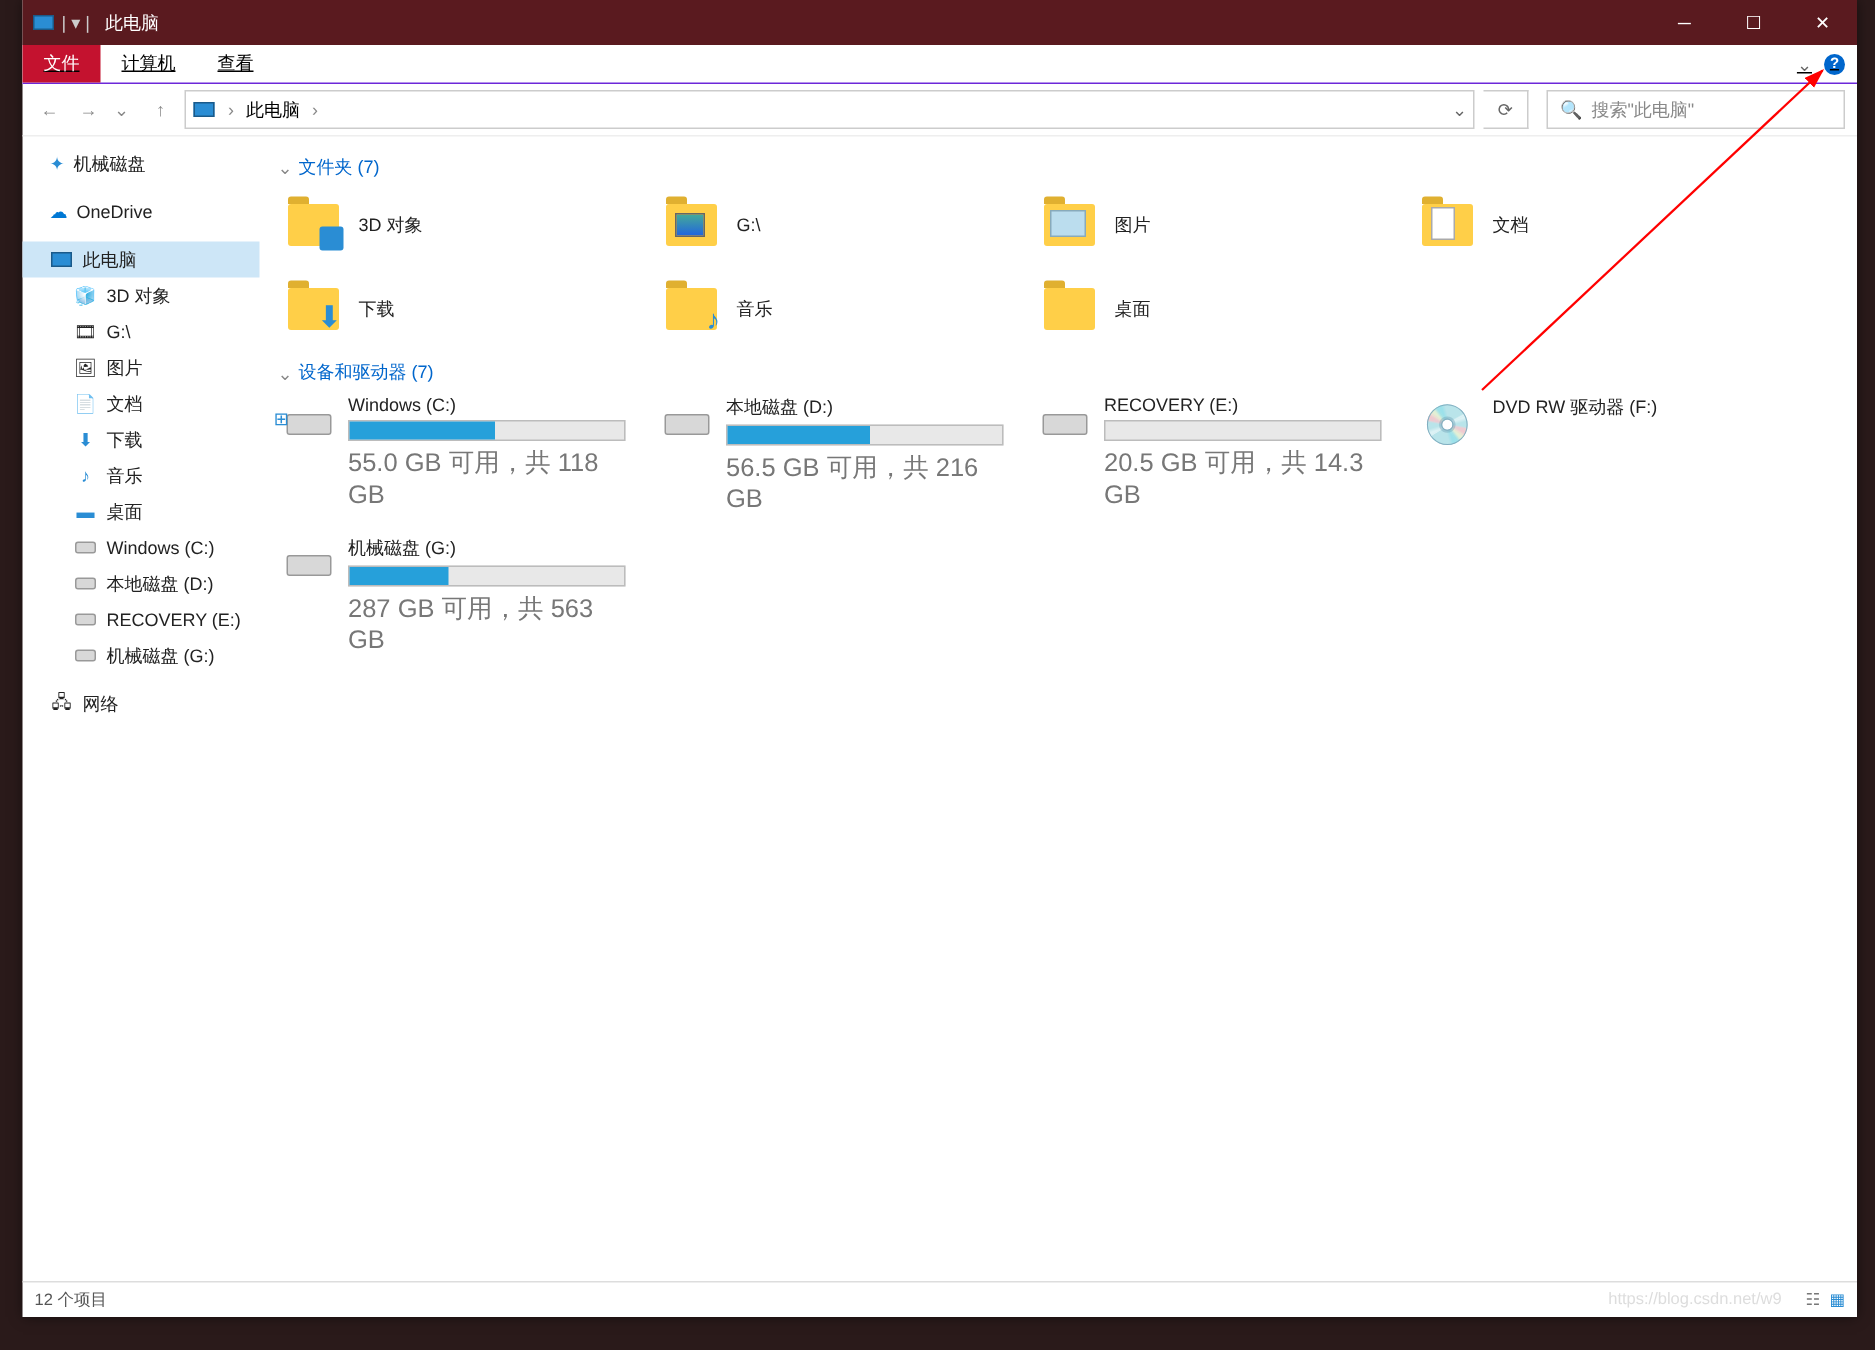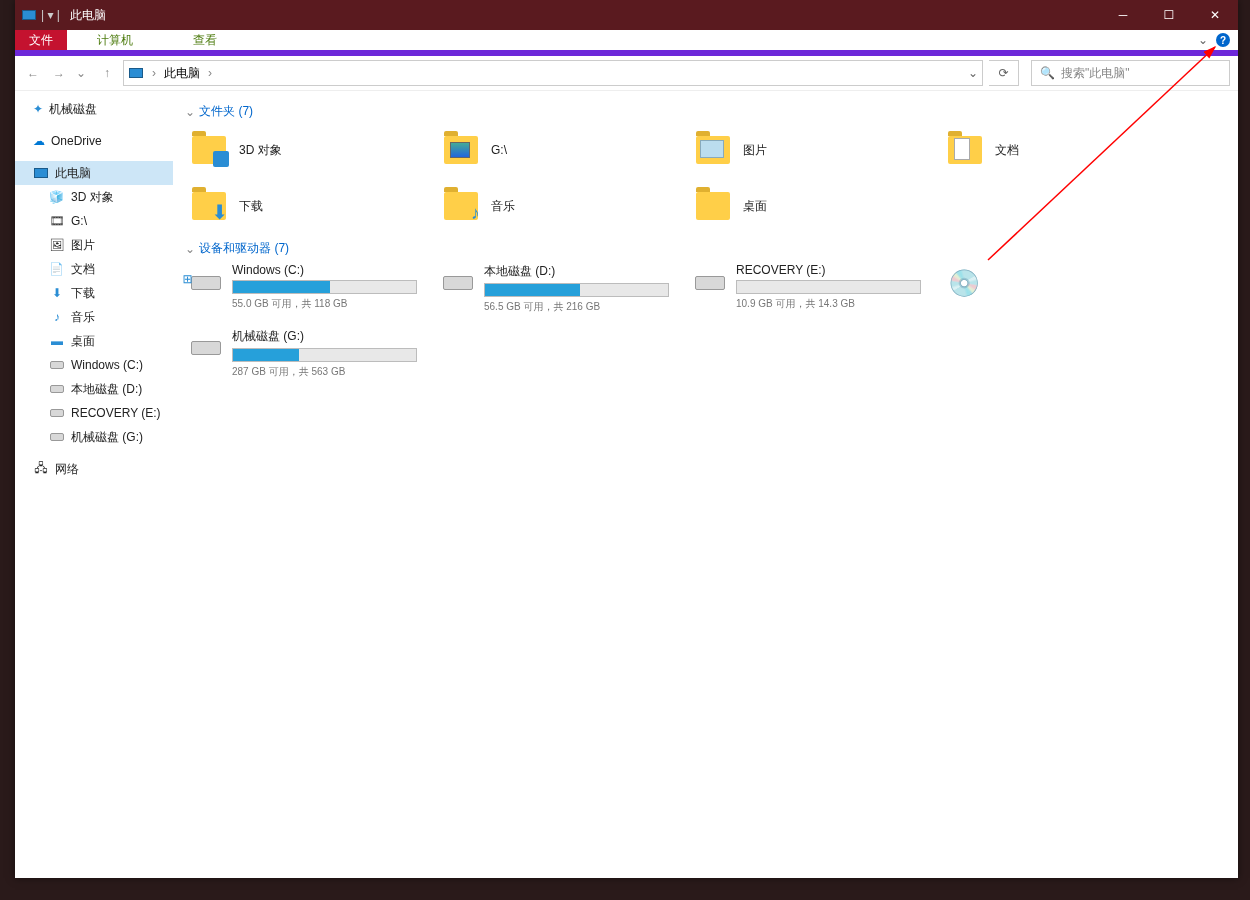--- a/index.html
+++ b/index.html
@@ -4,23 +4,23 @@
 <style>
 * { box-sizing: border-box; margin: 0; padding: 0; }
 body { background: #2a1a1a; font-family: "Segoe UI","Microsoft YaHei",sans-serif; font-size: 12px; width:1250px; height:900px; overflow:hidden; position:relative; }
 .window { position:absolute; left:15px; top:0; width:1223px; height:878px; background:#fff; display:flex; flex-direction:column; box-shadow:0 0 8px rgba(0,0,0,0.5); }
 .titlebar { height:30px; background:#5a1a1f; display:flex; align-items:center; color:#fff; }
 .titlebar .icon-slot { display:flex; align-items:center; padding-left:6px; gap:4px; }
 .titlebar .title { padding-left:10px; font-size:12px; }
 .win-controls { margin-left:auto; display:flex; }
 .win-controls div { width:46px; height:30px; display:flex; align-items:center; justify-content:center; color:#fff; }
 
-.ribbon-tabs { height:26px; background:#fff; display:flex; align-items:stretch; border-bottom:6px solid #6d28d9; position:relative; }
+.ribbon-tabs { height:26px; background:#fff; display:flex; align-items:stretch; border-bottom:1px solid #6d28d9; position:relative;text-decoration:underline; }
 .ribbon-tabs .file { background:#c4122f; color:#fff; padding:0 14px; display:flex; align-items:center; font-size:12px; }
-.ribbon-tabs .tab { padding:0 30px; display:flex; align-items:center; color:#4d7c0f; }
+.ribbon-tabs .tab { padding:0 14px; display:flex; align-items:center; color:#000000; }
 .ribbon-tabs .rightside { margin-left:auto; display:flex; align-items:center; gap:8px; padding-right:8px; }
 .help-icon { width:14px;height:14px; border-radius:50%; background:#0066cc; color:#fff; display:flex; align-items:center; justify-content:center; font-size:10px; font-weight:bold; }
 
 .navbar { height:34px; display:flex; align-items:center; padding:4px 8px; gap:6px; }
 .nav-btn { color:#888; display:flex; align-items:center; justify-content:center; width:20px; }
 .address { flex:0 0 860px; height:26px; border:1px solid #ccc; display:flex; align-items:center; padding:0 4px; gap:4px; }
 .address .chev { color:#888; padding:0 4px; }
 .refresh { width:30px; height:26px; border:1px solid #ccc; border-left:none; display:flex; align-items:center; justify-content:center; color:#666; }
 .search { flex:1; height:26px; border:1px solid #ccc; margin-left:6px; display:flex; align-items:center; padding:0 8px; color:#888; gap:6px; }
 
@@ -42,21 +42,21 @@
 .folder-ic::before { content:""; position:absolute; top:-5px; left:0; width:14px; height:5px; background:#e0b030; border-radius:2px 2px 0 0;}
 .tile .label { font-size:12px; color:#222; }
 
 .drives { display:grid; grid-template-columns:repeat(4,252px); row-gap:14px; }
 .drive { display:flex; gap:10px; padding-left:4px; }
 .drive .dicon { width:40px; height:40px; display:flex; align-items:center; justify-content:center; color:#555; }
 .drive .dinfo { flex:1; padding-right:20px; }
 .drive .dname { font-size:12px; color:#222; }
 .drive .bar { width:185px; height:14px; border:1px solid #bcbcbc; margin:3px 0; background:#e8e8e8; position:relative; }
 .drive .bar .fill { position:absolute; left:0; top:0; bottom:0; background:#26a0da; }
-.drive .dstat { font-size:10px; color:#777; }
+.drive .dstat { font-size:17px; color:#777; }
 
 .statusbar { height:24px; border-top:1px solid #ddd; display:flex; align-items:center; padding:0 8px; font-size:11px; color:#555; }
 .statusbar .icons { margin-left:auto; display:flex; gap:6px; color:#777; }
 
 .arrow-line { position:absolute; pointer-events:none; }
 
 .mini-ic { width:16px; height:16px; display:inline-flex; align-items:center; justify-content:center; }
 .disk-ic { width:30px; height:14px; background:#d8d8d8; border:1px solid #999; border-radius:2px; }
 .pc-ic { width:14px; height:10px; background:#2a8dd4; border:1px solid #1a5a8a; }
 </style>
@@ -284,44 +284,55 @@
           </div>
           <div class="drive">
             <div class="dicon">
               <div class="disk-ic"></div>
             </div>
             <div class="dinfo">
               <div class="dname">RECOVERY (E:)</div>
               <div class="bar">
                 <div class="fill" style="width:0%"></div>
               </div>
-              <div class="dstat">10.9 GB 可用，共 14.3 GB</div>
+              <div class="dstat">20.5 GB 可用，共 14.3 GB</div>
             </div>
           </div>
           <div class="drive">
             <div class="dicon">
               <div style="font-size:26px">💿</div>
+            </div>
+            <div class="dinfo">
+              <div class="dname">DVD RW 驱动器 (F:)</div>
             </div>
           </div>
           <div class="drive">
             <div class="dicon">
               <div class="disk-ic"></div>
             </div>
             <div class="dinfo">
               <div class="dname">机械磁盘 (G:)</div>
               <div class="bar">
                 <div class="fill" style="width:36%"></div>
               </div>
               <div class="dstat">287 GB 可用，共 563 GB</div>
             </div>
           </div>
         </div>
     </div>
   </div>
 
+  <div class="statusbar">
+    <span>12 个项目</span>
+    <div class="icons">
+      <span style="color:#ddd;margin-right:10px">https://blog.csdn.net/w9</span>
+      <span>☷</span>
+      <span style="color:#2a8dd4">▦</span>
+    </div>
+  </div>
 </div>
 
 <svg class="arrow-line" width="1250" height="900" style="position:absolute;left:0;top:0">
   <defs>
       <marker id="ah" markerWidth="10" markerHeight="10" refX="8" refY="3" orient="auto">
         <path d="M0,0 L0,6 L9,3 z" fill="red"></path>
       </marker>
     </defs>
   <line x1="988" y1="260" x2="1215" y2="47" stroke="red" stroke-width="1.5" marker-end="url(#ah)"></line>
 </svg>

